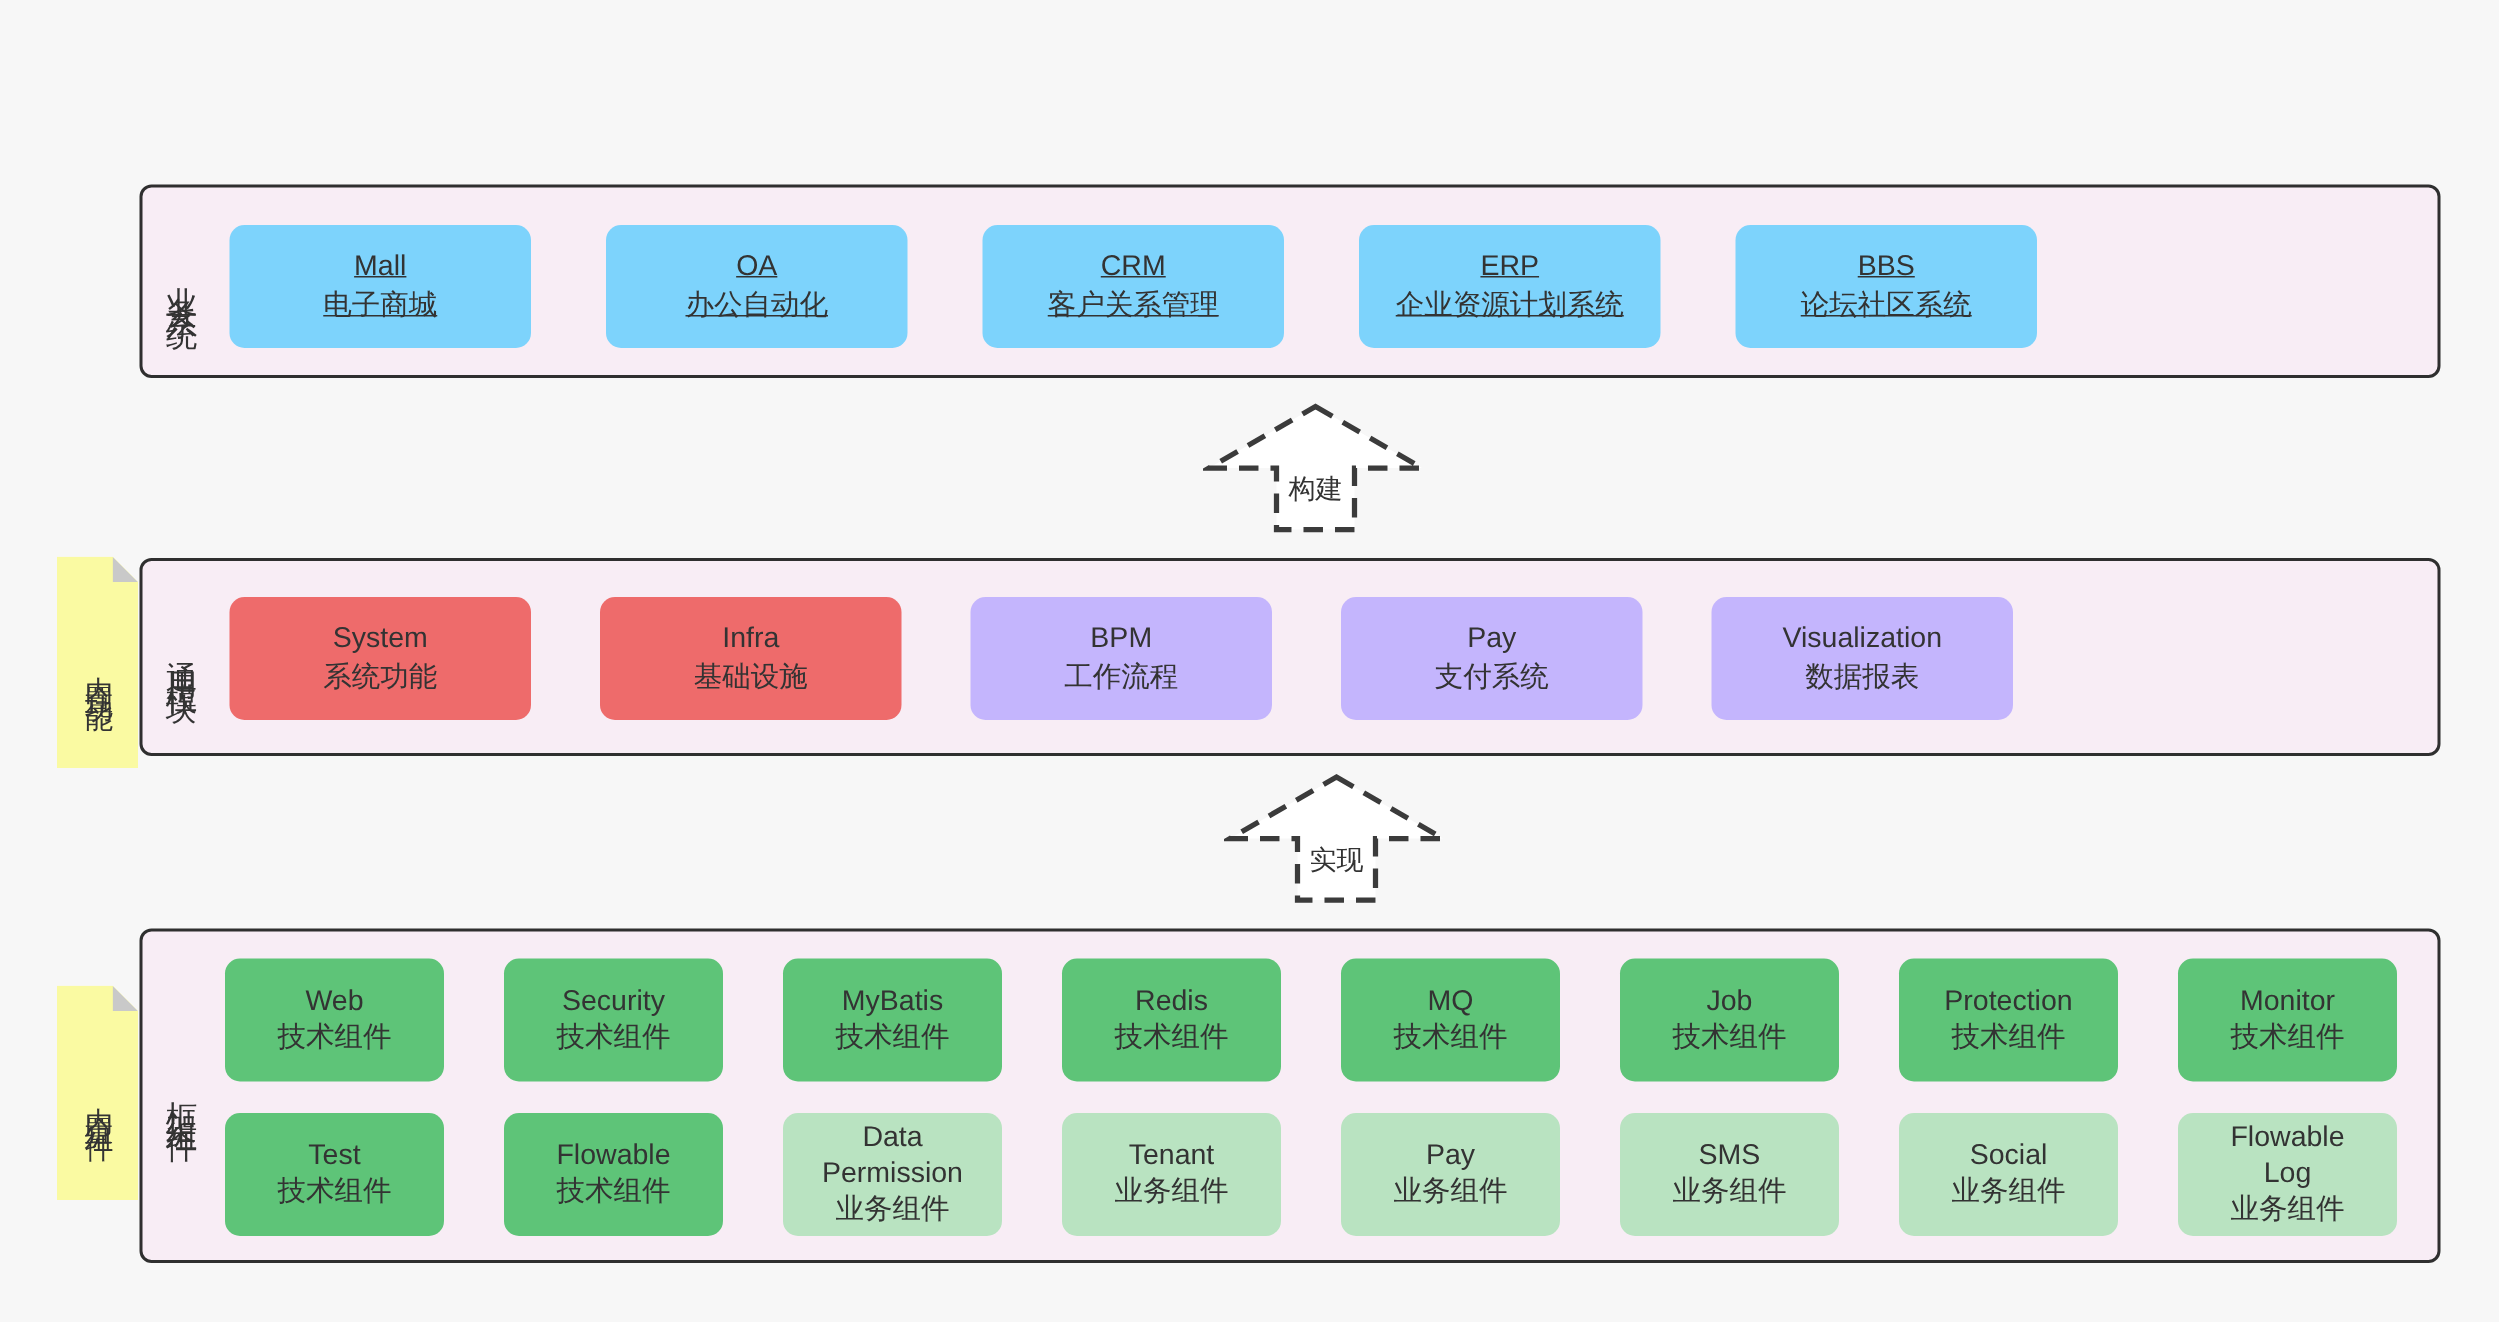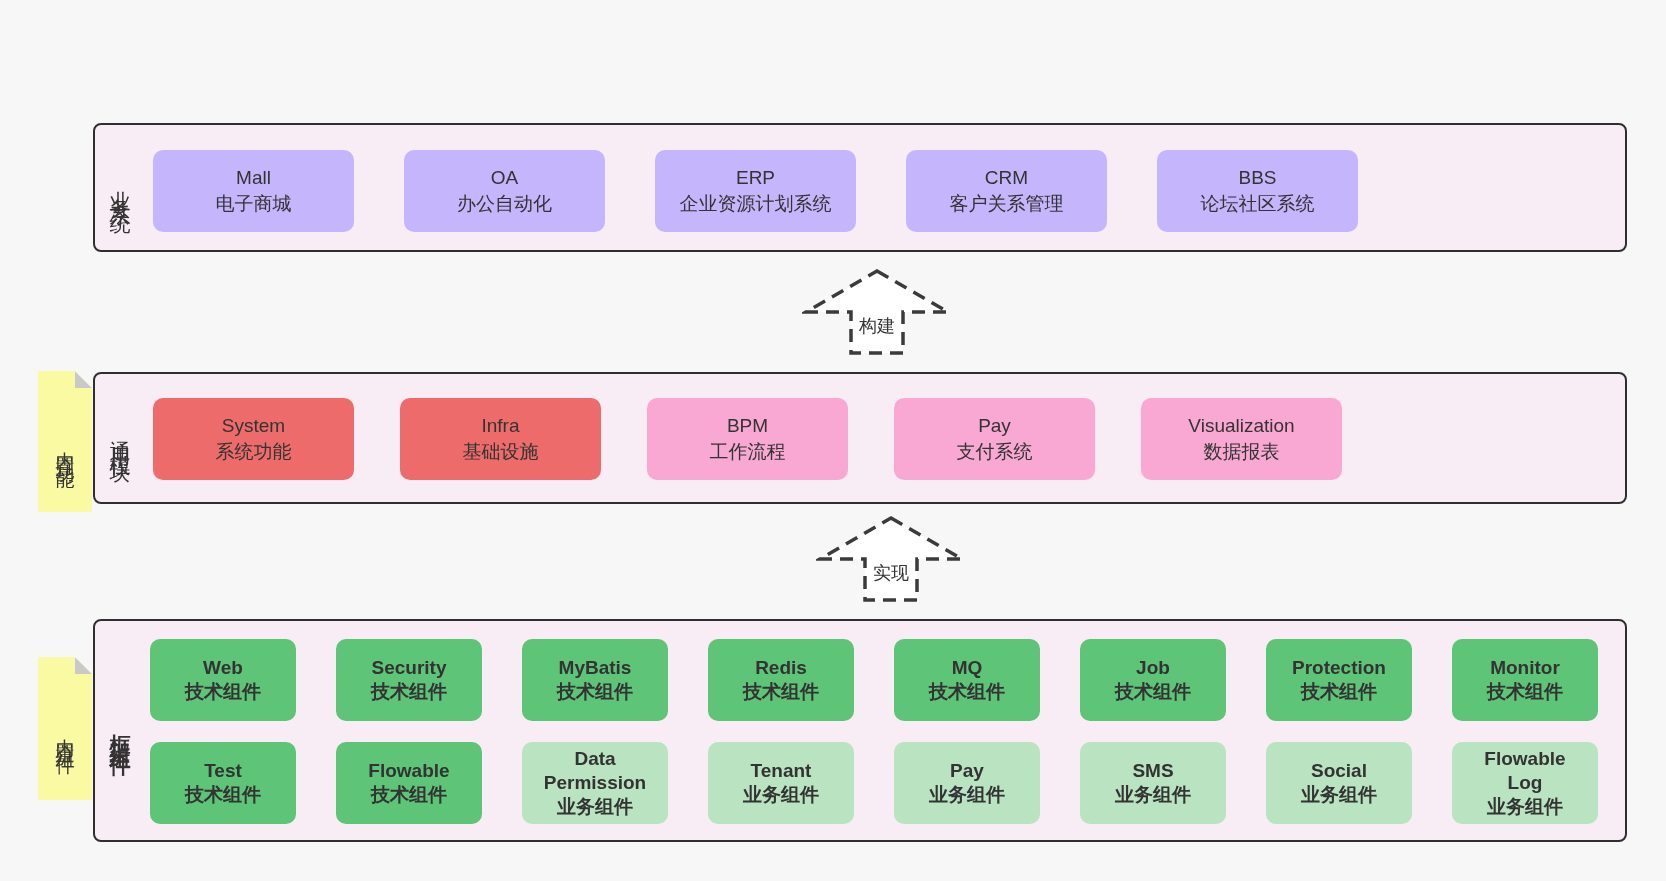--- a/index.html
+++ b/index.html
@@ -13,21 +13,21 @@
   }
   .layer {
     position:absolute; left:93px; width:1534px;
     background:#f8edf5;
     border:2px solid #2f2f2f;
     border-radius:8px;
     box-sizing:border-box;
   }
   #layer-business  { top:123px; height:129px; }
   #layer-modules   { top:372px; height:132px; }
-  #layer-framework { top:619px; height:223px;font-weight:bold; }
+  #layer-framework { top:619px; height:223px; }
 
   .layer-title {
     position:absolute; left:8px; top:0; bottom:0; width:34px;
     display:flex; align-items:center; justify-content:center;
     writing-mode:vertical-rl; text-orientation:upright;
     font-size:21px; letter-spacing:7px; color:#333;
   }
 
   .row { position:absolute; display:flex; }
   .row-6 { left:58px; gap:50px; }
@@ -40,23 +40,23 @@
   .box {
     height:82px; border-radius:10px;
     display:flex; flex-direction:column;
     align-items:center; justify-content:center;
     text-align:center; font-size:19px; line-height:26px;
     color:#333;
   }
   .box-6 { width:201px; }
   .box-8 { width:146px; line-height:24px; }
   .box-8 .box-name { max-width:112px; }
-  .blue        { background:#c4b5fd; }
+  .blue        { background:#7dd3fc;text-decoration:underline; }
   .red         { background:#ee6b6b; }
-  .pink        { background:#f9a8d4; }
+  .pink        { background:#c4b5fd; }
   .green-dark  { background:#5ec478; }
   .green-light { background:#b9e3c1; }
 
   .sticky {
     position:absolute; left:38px; width:54px;
     background:#fafaa2;
     clip-path:polygon(0 0, calc(100% - 17px) 0, 100% 17px, 100% 100%, 0 100%);
     display:flex; align-items:center; justify-content:center;
   }
   #sticky-modules   { top:371px; height:141px; }
@@ -89,26 +89,26 @@
   <div class="row row-6">
     <div class="box box-6 blue">
       <span class="box-name">Mall</span>
       <span class="box-desc">电子商城</span>
     </div>
     <div class="box box-6 blue">
       <span class="box-name">OA</span>
       <span class="box-desc">办公自动化</span>
     </div>
     <div class="box box-6 blue">
+      <span class="box-name">CRM</span>
+      <span class="box-desc">客户关系管理</span>
+    </div>
+    <div class="box box-6 blue">
       <span class="box-name">ERP</span>
       <span class="box-desc">企业资源计划系统</span>
-    </div>
-    <div class="box box-6 blue">
-      <span class="box-name">CRM</span>
-      <span class="box-desc">客户关系管理</span>
     </div>
     <div class="box box-6 blue">
       <span class="box-name">BBS</span>
       <span class="box-desc">论坛社区系统</span>
     </div>
   </div>
 </div>
 
 <div class="arrow" id="arrow-build">
   <svg width="150" height="88" viewBox="0 0 150 88">

